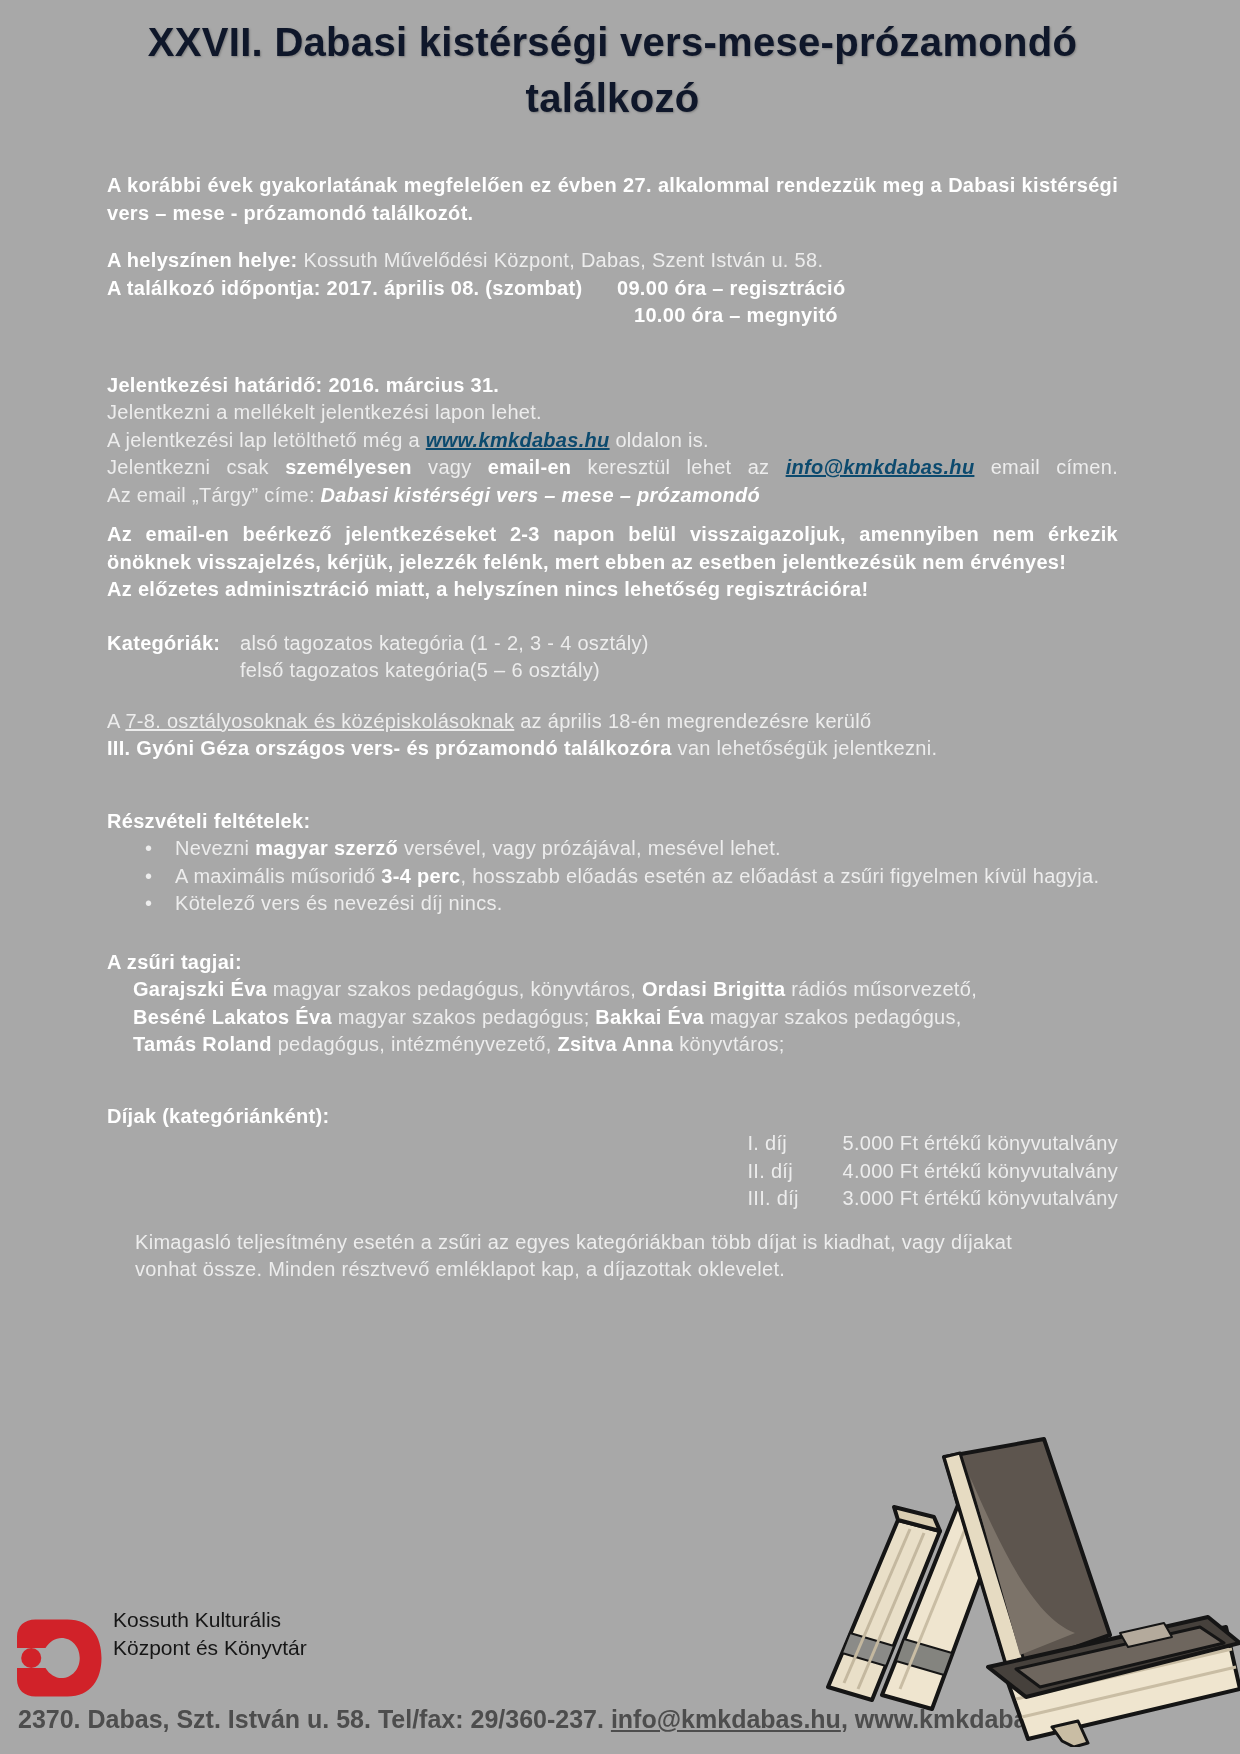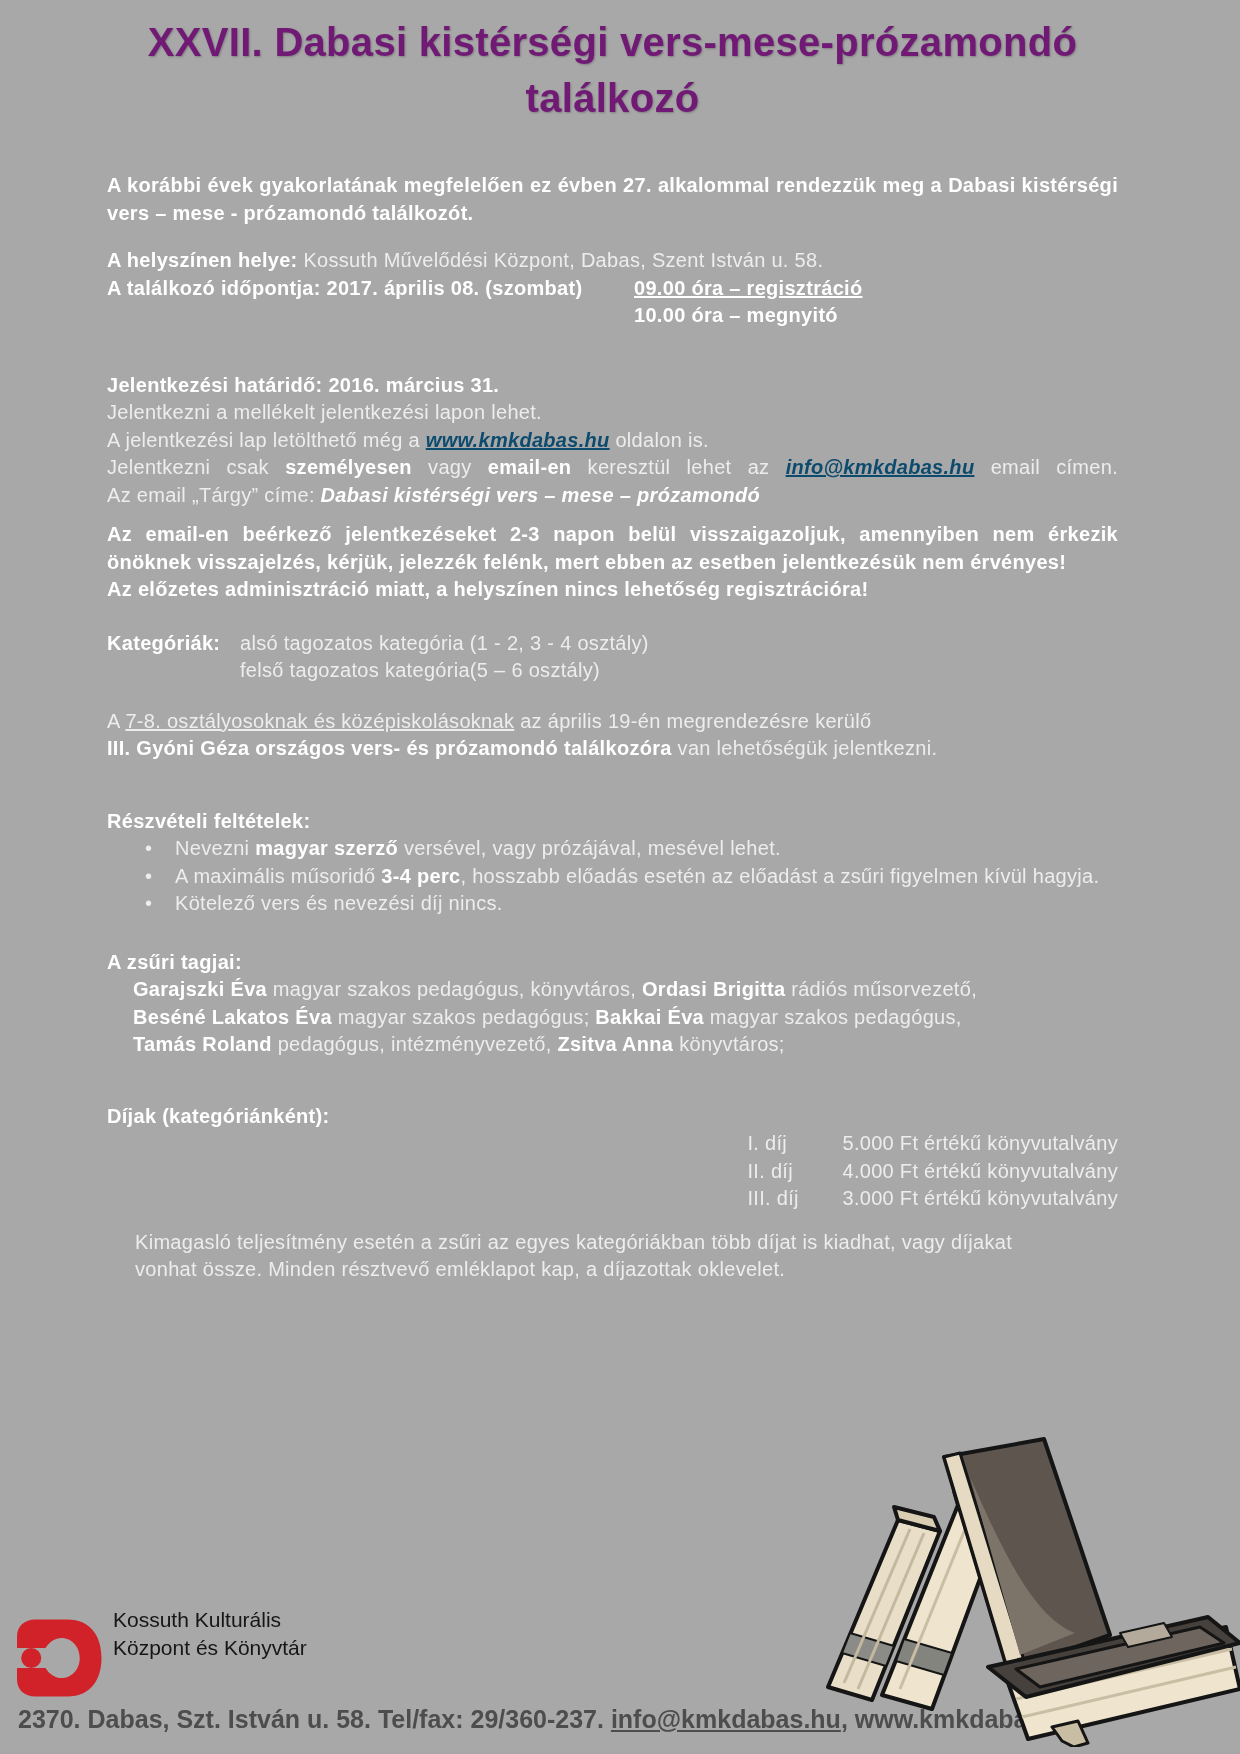--- a/index.html
+++ b/index.html
@@ -13,32 +13,32 @@
     font-size:20px;
     line-height:27.5px;
     color:#ededed;
     letter-spacing:0.3px;
   }
   .content{padding:0 122px 0 107px;}
   .title{
     margin:0;padding-top:14px;
     text-align:center;
     font-size:40px;line-height:56px;
-    font-weight:bold;color:#701a75;
+    font-weight:bold;color:#0f172a;
     text-shadow:1px 1px 2px rgba(95,95,95,0.55);
   }
   .bold{font-weight:bold;color:#ffffff;}
   .light{font-weight:normal;color:#ededed;}
   .italic{font-style:italic;}
   .uline{text-decoration:underline;}
   .justify{text-align:justify;}
   .stretch{text-align:justify;text-align-last:justify;}
   p{margin:0;}
   .line{position:relative;}
-  .abs-col{position:absolute;left:527px;top:0;white-space:nowrap;text-decoration:underline;}
+  .abs-col{position:absolute;left:510px;top:0;white-space:nowrap;}
   .ind-col{margin-left:527px;}
   a.red-link{color:#0c4a6e;font-weight:bold;text-decoration:underline;cursor:pointer;font-style:italic;}
   .mt-intro{margin-top:46px;}
   .mt-details{margin-top:20px;}
   .mt-application{margin-top:42px;}
   .mt-confirm{margin-top:12px;}
   .mt-categories{margin-top:26px;}
   .mt-altevent{margin-top:23px;}
   .mt-conditions{margin-top:45px;}
   .mt-jury{margin-top:31px;}
@@ -109,21 +109,21 @@
 
     <div class="mt-categories">
       <div class="cat-row">
         <span class="bold cat-label">Kategóriák:</span>
         <span class="light">alsó tagozatos kategória (1 - 2, 3 - 4 osztály)</span>
       </div>
       <div class="cat-indent light">felső tagozatos kategória(5 – 6 osztály)</div>
     </div>
 
     <div class="mt-altevent">
-      <div class="line light"><span>A </span><span class="uline">7-8. osztályosoknak és középiskolásoknak</span><span> az április 19-én megrendezésre kerülő</span></div>
+      <div class="line light"><span>A </span><span class="uline">7-8. osztályosoknak és középiskolásoknak</span><span> az április 18-én megrendezésre kerülő</span></div>
       <div class="line"><span class="bold">III. Gyóni Géza országos vers- és prózamondó találkozóra</span><span class="light"> van lehetőségük jelentkezni.</span></div>
     </div>
 
     <div class="mt-conditions">
       <div class="bold">Részvételi feltételek:</div>
       <div class="bullet light"><span>Nevezni </span><span class="bold">magyar szerző</span><span> versével, vagy prózájával, mesével lehet.</span></div>
       <div class="bullet light justify"><span>A maximális műsoridő </span><span class="bold">3-4 perc</span><span>, hosszabb előadás esetén az előadást a zsűri figyelmen kívül hagyja.</span></div>
       <div class="bullet light">Kötelező vers és nevezési díj nincs.</div>
     </div>
 

